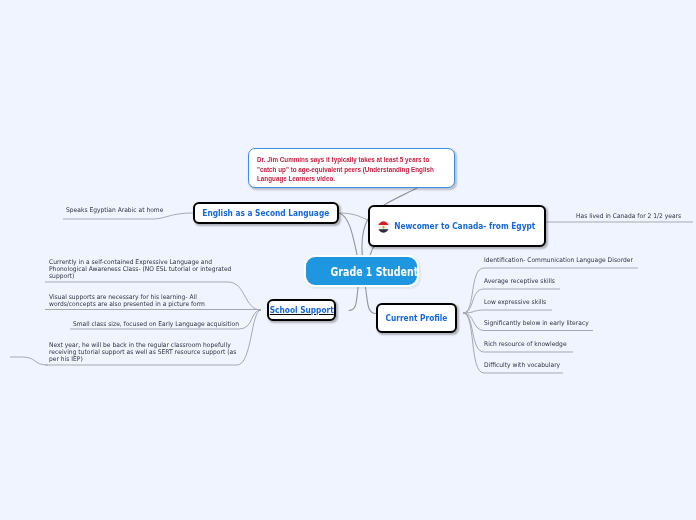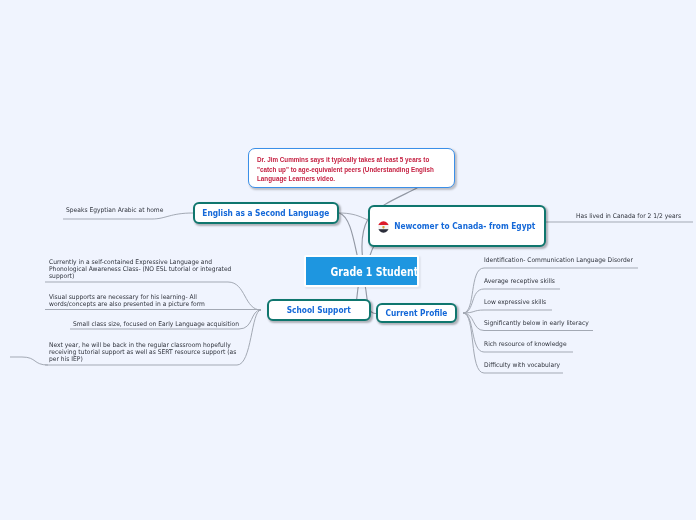--- a/index.html
+++ b/index.html
@@ -1,27 +1,27 @@
 <!DOCTYPE html>
 <html><head>
 <meta charset="utf-8">
 <style>
   html,body{margin:0;padding:0;}
   body{width:696px;height:520px;background:#f0f4fe;overflow:hidden;
        font-family:"Liberation Sans",sans-serif;-webkit-font-smoothing:antialiased;}
   #canvas{position:relative;width:696px;height:520px;}
   svg.links{position:absolute;left:0;top:0;width:696px;height:520px;pointer-events:none;}
   .node{position:absolute;box-sizing:border-box;}
-  .root{background:#1e96e0;border-radius:2px;border:2px solid #fff;
+  .root{background:#1e96e0;border-radius:11px;border:2px solid #fff;
         display:flex;align-items:center;justify-content:center;
         box-shadow:1.5px 1.5px 1.5px rgba(0,0,0,.06);padding-left:26px;}
   .root span{color:#ffffff;font-weight:bold;font-size:12.6px;white-space:nowrap;
              font-family:"DejaVu Sans",sans-serif;
              display:inline-block;transform:scaleX(.75);}
-  .branch{background:#fff;border:2px solid #0f766e;border-radius:6px;
+  .branch{background:#fff;border:2px solid #000000;border-radius:6px;
           display:flex;align-items:center;justify-content:center;
           box-shadow:1.5px 1.5px 2px rgba(0,0,0,.28);}
   .branch .inner{display:flex;align-items:center;transform:scaleX(.826);margin-top:0.5px;}
   .branch span.lbl{color:#1468d8;font-weight:bold;font-size:9px;white-space:nowrap;
                    font-family:"DejaVu Sans",sans-serif;}
   .note{position:absolute;background:#fff;border:1.6px solid #3b8fe8;border-radius:7px;
         box-shadow:1.5px 1.5px 2px rgba(0,0,0,.22);box-sizing:border-box;}
   .note p{margin:0;color:#c52142;font-weight:bold;font-size:7px;line-height:9.6px;
           transform:scaleX(.9);transform-origin:left;white-space:pre;}
   .leaf{position:absolute;font-size:6.4px;color:#2e323b;line-height:7.1px;white-space:pre-line;
@@ -94,27 +94,27 @@
       </svg>
     </span>
         <span class="lbl">Newcomer to Canada- from Egypt</span>
       </span>
   </div>
 
   <div class="node root" style="left:304px;top:255px;width:115px;height:32px;">
     <span>Grade 1 Student</span>
   </div>
 
-  <div class="node branch" style="left:267px;top:299px;width:104px;height:22px;">
+  <div class="node branch" style="left:267px;top:299px;width:69px;height:22px;text-decoration:underline;">
     <span class="inner">
         <span class="lbl">School Support</span>
       </span>
   </div>
 
-  <div class="node branch" style="left:376px;top:303px;width:81px;height:20px;">
+  <div class="node branch" style="left:376px;top:303px;width:81px;height:30px;">
     <span class="inner">
         <span class="lbl">Current Profile</span>
       </span>
   </div>
 
   <div class="leaf" style="left:66px;top:207px;">Speaks Egyptian Arabic at home</div>
   <div class="leaf" style="left:576px;top:213px;">Has lived in Canada for 2 1/2 years</div>
   <div class="leaf" style="left:49px;top:259px;">Currently in a self-contained Expressive Language and
 Phonological Awareness Class- (NO ESL tutorial or integrated
 support)</div>

